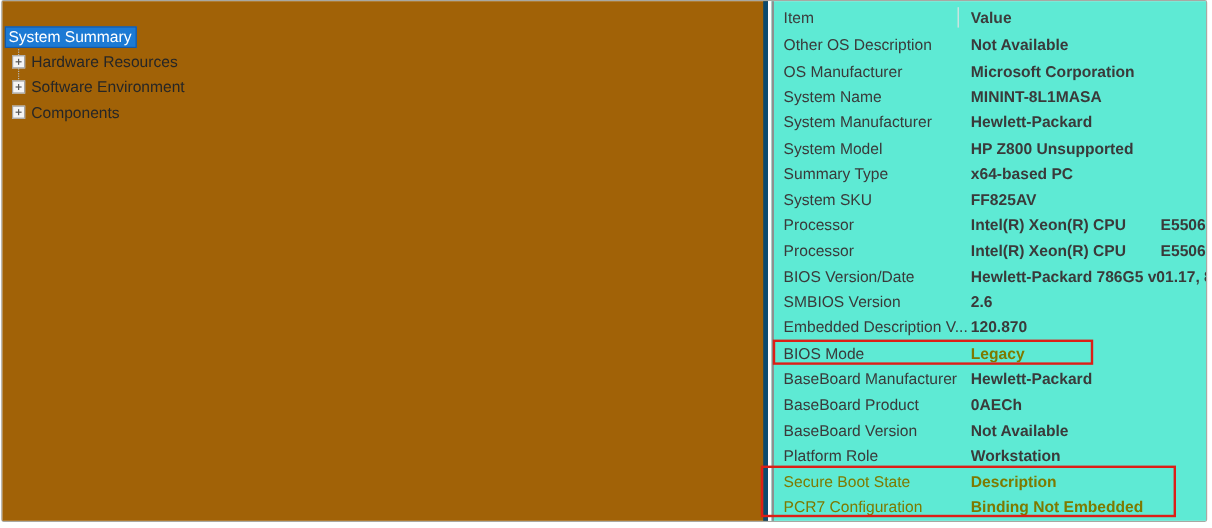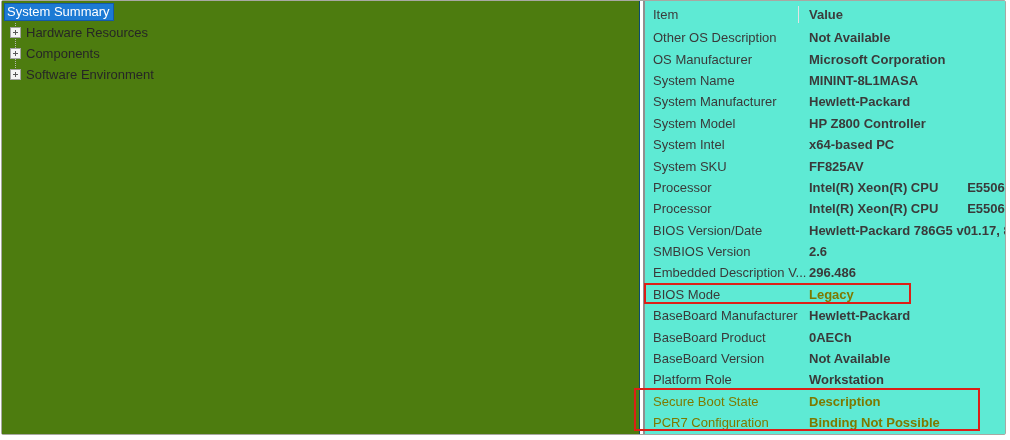--- a/index.html
+++ b/index.html
@@ -14,25 +14,25 @@
     width: 1005px; height: 435px;
     border: 1px solid #a8a8a2;
     border-radius: 2px;
     background: #fff;
     box-sizing: border-box;
     display: flex;
   }
   
   .tree-panel {
     width: 638px; flex: 0 0 638px;
-    border-right: 1px solid #0c4a6e;
-    box-sizing: border-box;
-    padding-top: 1px;
-    position: relative;
-    background: #4d7c0f;
+    border-right: 4px solid #0c4a6e;
+    box-sizing: border-box;
+    padding-top: 20px;
+    position: relative;
+    background: #a16207;
   }
   .tree-connector {
     position: absolute; left: 13px; top: 22px;
     height: 53px; width: 0;
     border-left: 1px dotted #b8b8b8;
   }
   .tree-row {
     height: 20.6px;
     display: flex; align-items: center;
     font-size: 13px; color: #262626;
@@ -122,25 +122,25 @@
         <div class="tree-row root">
 
     <span class="tree-label selected">System Summary</span>
   </div>
         <div class="tree-row">
     <span class="expander"></span>
     <span class="tree-label">Hardware Resources</span>
   </div>
         <div class="tree-row">
     <span class="expander"></span>
-    <span class="tree-label">Components</span>
+    <span class="tree-label">Software Environment</span>
   </div>
         <div class="tree-row">
     <span class="expander"></span>
-    <span class="tree-label">Software Environment</span>
+    <span class="tree-label">Components</span>
   </div>
       </div>
   </div>
 
   <div class="splitter"></div>
 
   <div class="detail-panel">
     <div class="list-header">
       <span class="col-item">Item</span>
       <span class="header-col-sep"></span>
@@ -158,24 +158,24 @@
         <div class="list-row">
     <span class="col-item">System Name</span>
     <span class="col-value">MININT-8L1MASA</span>
   </div>
         <div class="list-row">
     <span class="col-item">System Manufacturer</span>
     <span class="col-value">Hewlett-Packard</span>
   </div>
         <div class="list-row">
     <span class="col-item">System Model</span>
-    <span class="col-value">HP Z800 Controller</span>
-  </div>
-        <div class="list-row">
-    <span class="col-item">System Intel</span>
+    <span class="col-value">HP Z800 Unsupported</span>
+  </div>
+        <div class="list-row">
+    <span class="col-item">Summary Type</span>
     <span class="col-value">x64-based PC</span>
   </div>
         <div class="list-row">
     <span class="col-item">System SKU</span>
     <span class="col-value">FF825AV</span>
   </div>
         <div class="list-row">
     <span class="col-item">Processor</span>
     <span class="col-value">Intel(R) Xeon(R) CPU        E5506</span>
   </div>
@@ -186,21 +186,21 @@
         <div class="list-row">
     <span class="col-item">BIOS Version/Date</span>
     <span class="col-value">Hewlett-Packard 786G5 v01.17, 8/</span>
   </div>
         <div class="list-row">
     <span class="col-item">SMBIOS Version</span>
     <span class="col-value">2.6</span>
   </div>
         <div class="list-row">
     <span class="col-item">Embedded Description V...</span>
-    <span class="col-value">296.486</span>
+    <span class="col-value">120.870</span>
   </div>
         <div class="list-row">
     <span class="col-item">BIOS Mode</span>
     <span class="col-value olive">Legacy</span>
   </div>
         <div class="list-row">
     <span class="col-item">BaseBoard Manufacturer</span>
     <span class="col-value">Hewlett-Packard</span>
   </div>
         <div class="list-row">
@@ -214,20 +214,20 @@
         <div class="list-row">
     <span class="col-item">Platform Role</span>
     <span class="col-value">Workstation</span>
   </div>
         <div class="list-row">
     <span class="col-item olive">Secure Boot State</span>
     <span class="col-value olive">Description</span>
   </div>
         <div class="list-row">
     <span class="col-item olive">PCR7 Configuration</span>
-    <span class="col-value olive">Binding Not Possible</span>
+    <span class="col-value olive">Binding Not Embedded</span>
   </div>
       </div>
   </div>
 
   <div class="redbox bios-mode"></div>
   <div class="redbox secure-boot"></div>
 </div>
 
 </body></html>

